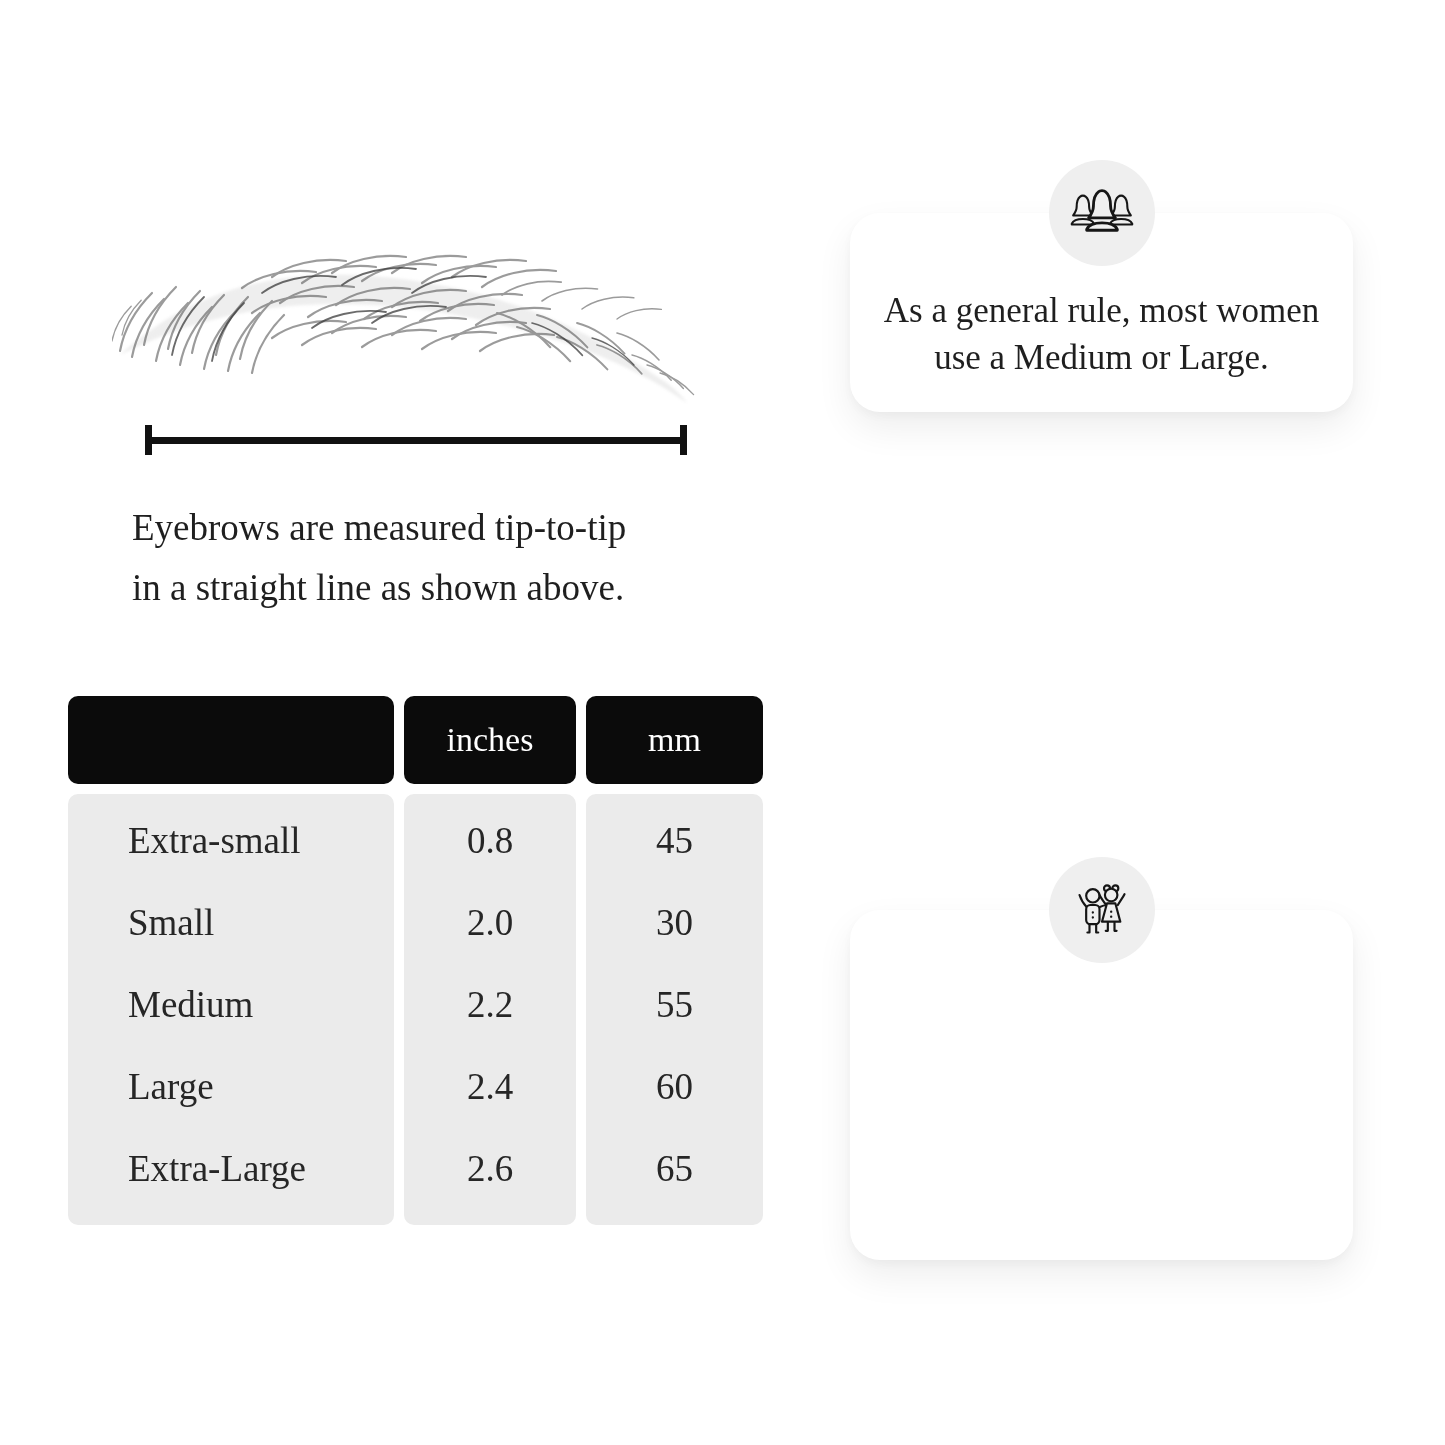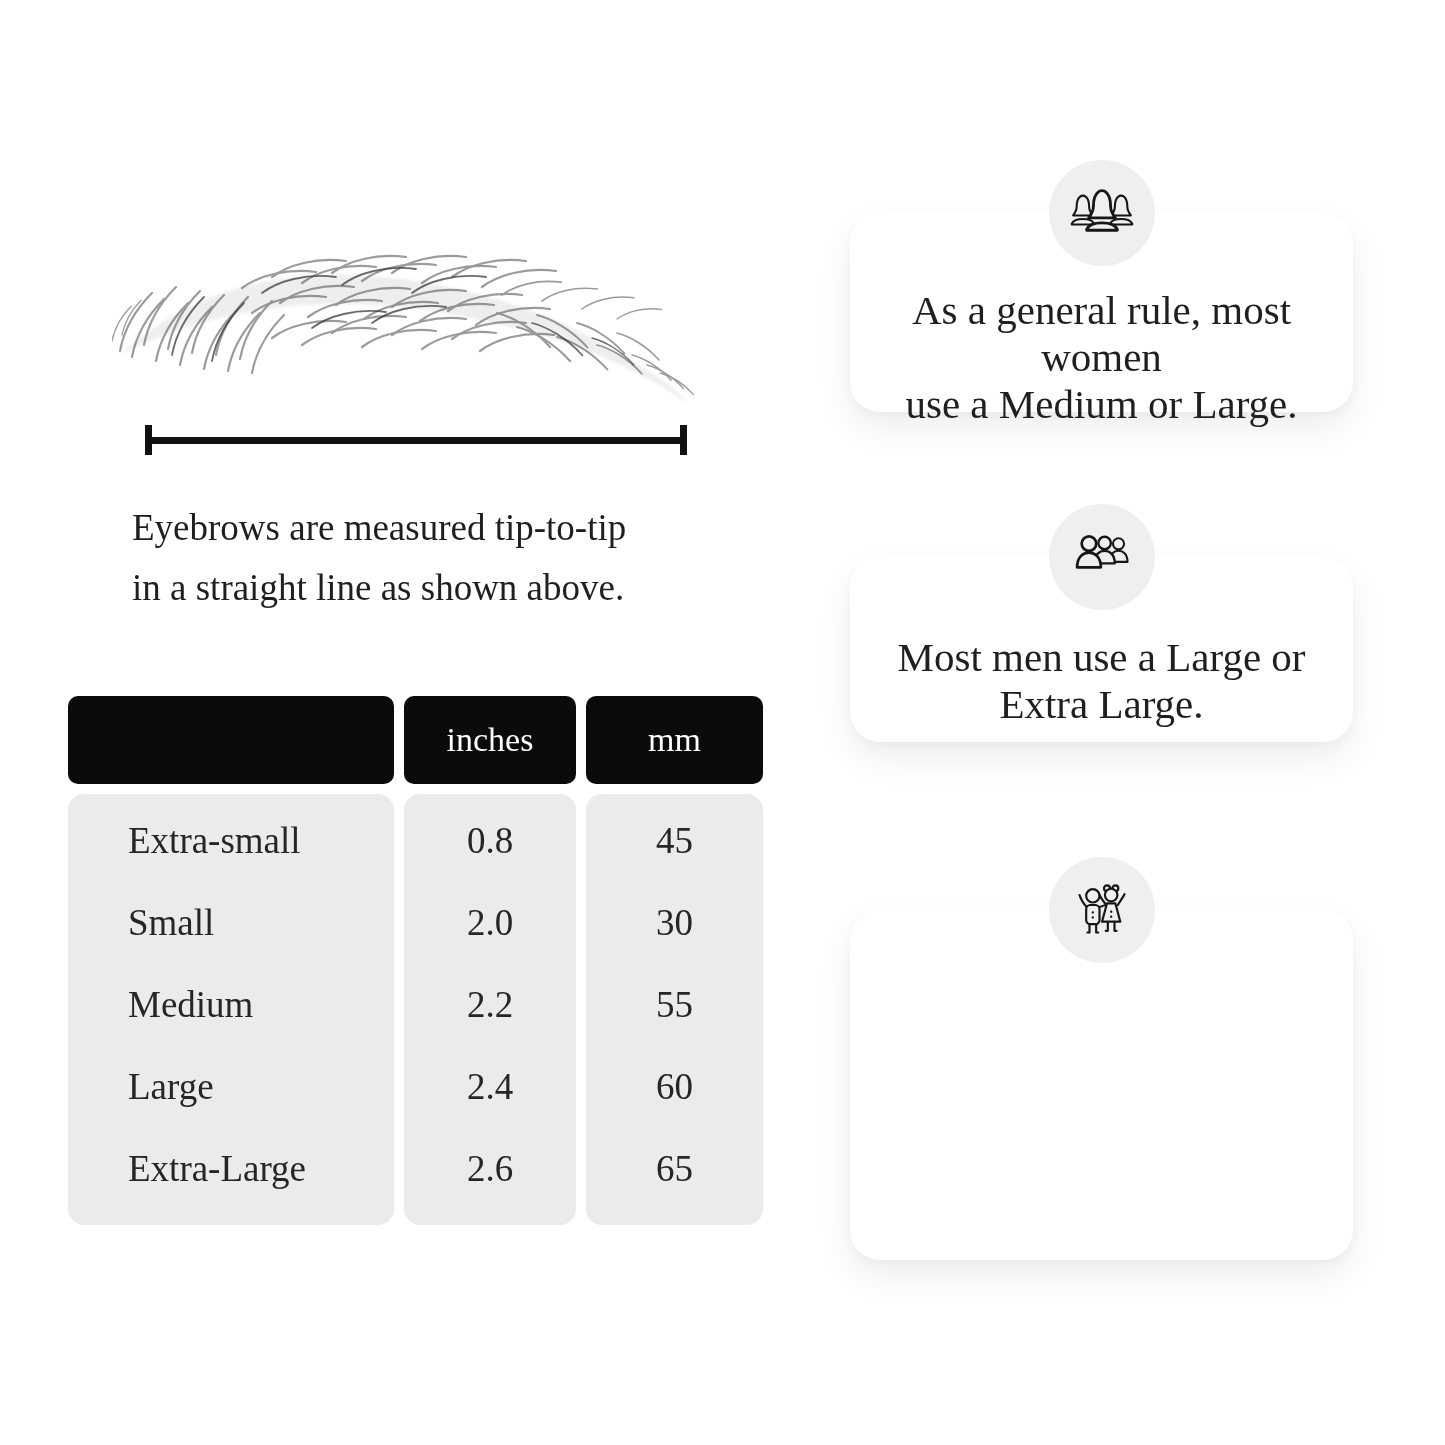--- a/index.html
+++ b/index.html
@@ -19,34 +19,34 @@
   .measure-line .bar{flex:1;height:7px;background:var(--line);}
   .caption{position:absolute;left:132px;top:498px;margin:0;font-size:37px;line-height:60px;color:var(--ink);}
   .prewrap{white-space:pre-line;}
 
   
   .size-table{position:absolute;left:68px;top:696px;width:695px;}
   .thead,.tbody{display:grid;grid-template-columns:326px 172px 177px;gap:10px;}
   .thead{margin-bottom:10px;}
   .th{height:88px;background:var(--table-header-bg);color:var(--table-header-text);
       border-radius:10px;display:flex;align-items:center;justify-content:center;font-size:34px;}
-  .col{height:431px;background:var(--table-body-bg);border-radius:16px;display:flex;flex-direction:column;
+  .col{height:431px;background:var(--table-body-bg);border-radius:10px;display:flex;flex-direction:column;
        justify-content:space-around;padding:6px 0 16px;box-sizing:border-box;}
   .col .cell{font-size:37px;color:#262626;}
   .col.labels .cell{padding-left:60px;}
   .col.vals .cell{text-align:center;}
 
   
   .card{position:absolute;left:850px;width:503px;background:var(--card-bg);border-radius:30px;
         box-shadow:0 16px 36px rgba(0,0,0,.07),0 4px 10px rgba(0,0,0,.03);
         display:flex;justify-content:center;}
   .card-women{top:213px;height:199px;}
   .card-men{top:557px;height:185px;}
   .card-kids{top:910px;height:350px;}
-  .card-text{white-space:pre-line;text-align:center;font-size:41px;line-height:47px;color:var(--ink);margin:0;}
+  .card-text{white-space:pre-line;text-align:center;font-size:35px;line-height:47px;color:var(--ink);margin:0;}
   .card-women .card-text{margin-top:74px;}
   .card-men .card-text{margin-top:77px;}
   .card-kids .card-text{margin-top:86px;}
   .icon-circle{position:absolute;left:50%;top:0;transform:translate(-50%,-50%);
        width:106px;height:106px;border-radius:50%;background:var(--icon-circle-bg);
        display:flex;align-items:center;justify-content:center;}
 </style>
 </head>
 <body>
 
@@ -184,39 +184,20 @@
           <use href="#wfig" transform="translate(16,22) scale(.8)" fill="none"></use>
           <use href="#wfig" transform="translate(60,22) scale(.8)" fill="none"></use>
           <use href="#wfig" transform="translate(38,20) scale(1.1)" fill="#efefef"></use>
         </g>
       </svg>
     </div>
     <p class="card-text prewrap">As a general rule, most women
 use a Medium or Large.</p>
   </div>
 
-  <div class="card card-men">
-    <div class="icon-circle">
-      <svg width="66" height="56" viewBox="0 0 76 64" aria-hidden="true">
-        <defs>
-          <g id="mfig">
-            <circle cx="0" cy="-9" r="8"></circle>
-            <path d="M-13,17 C-13,5 -6,1 0,1 C6,1 13,5 13,17 Z"></path>
-          </g>
-        </defs>
-        <g stroke="#161616" stroke-width="3" stroke-linejoin="round" stroke-linecap="round">
-          <use href="#mfig" transform="translate(57,24) scale(.8)" fill="#efefef"></use>
-          <use href="#mfig" transform="translate(41,24) scale(.9)" fill="#efefef"></use>
-          <use href="#mfig" transform="translate(23,26) scale(1.05)" fill="#efefef"></use>
-        </g>
-      </svg>
-    </div>
-    <p class="card-text prewrap">Most men use a Large or
-Extra Large.</p>
-  </div>
 
   <div class="card card-kids">
     <div class="icon-circle">
       <svg width="60" height="60" viewBox="0 0 72 72" aria-hidden="true">
         <g fill="none" stroke="#161616" stroke-width="2.6" stroke-linecap="round" stroke-linejoin="round">
           <path d="M9,18 C11,24 14,29 18,33"></path>
           <circle cx="25" cy="19" r="8" fill="#efefef"></circle>
           <path d="M32,33 C38,30 43,29 47,31"></path>
           <rect x="17" y="30" width="16" height="23" rx="5" fill="#efefef"></rect>
           <path d="M21,53 L21,63 M29,53 L29,63 M21,63 L18.5,63 M29,63 L31.5,63"></path>

